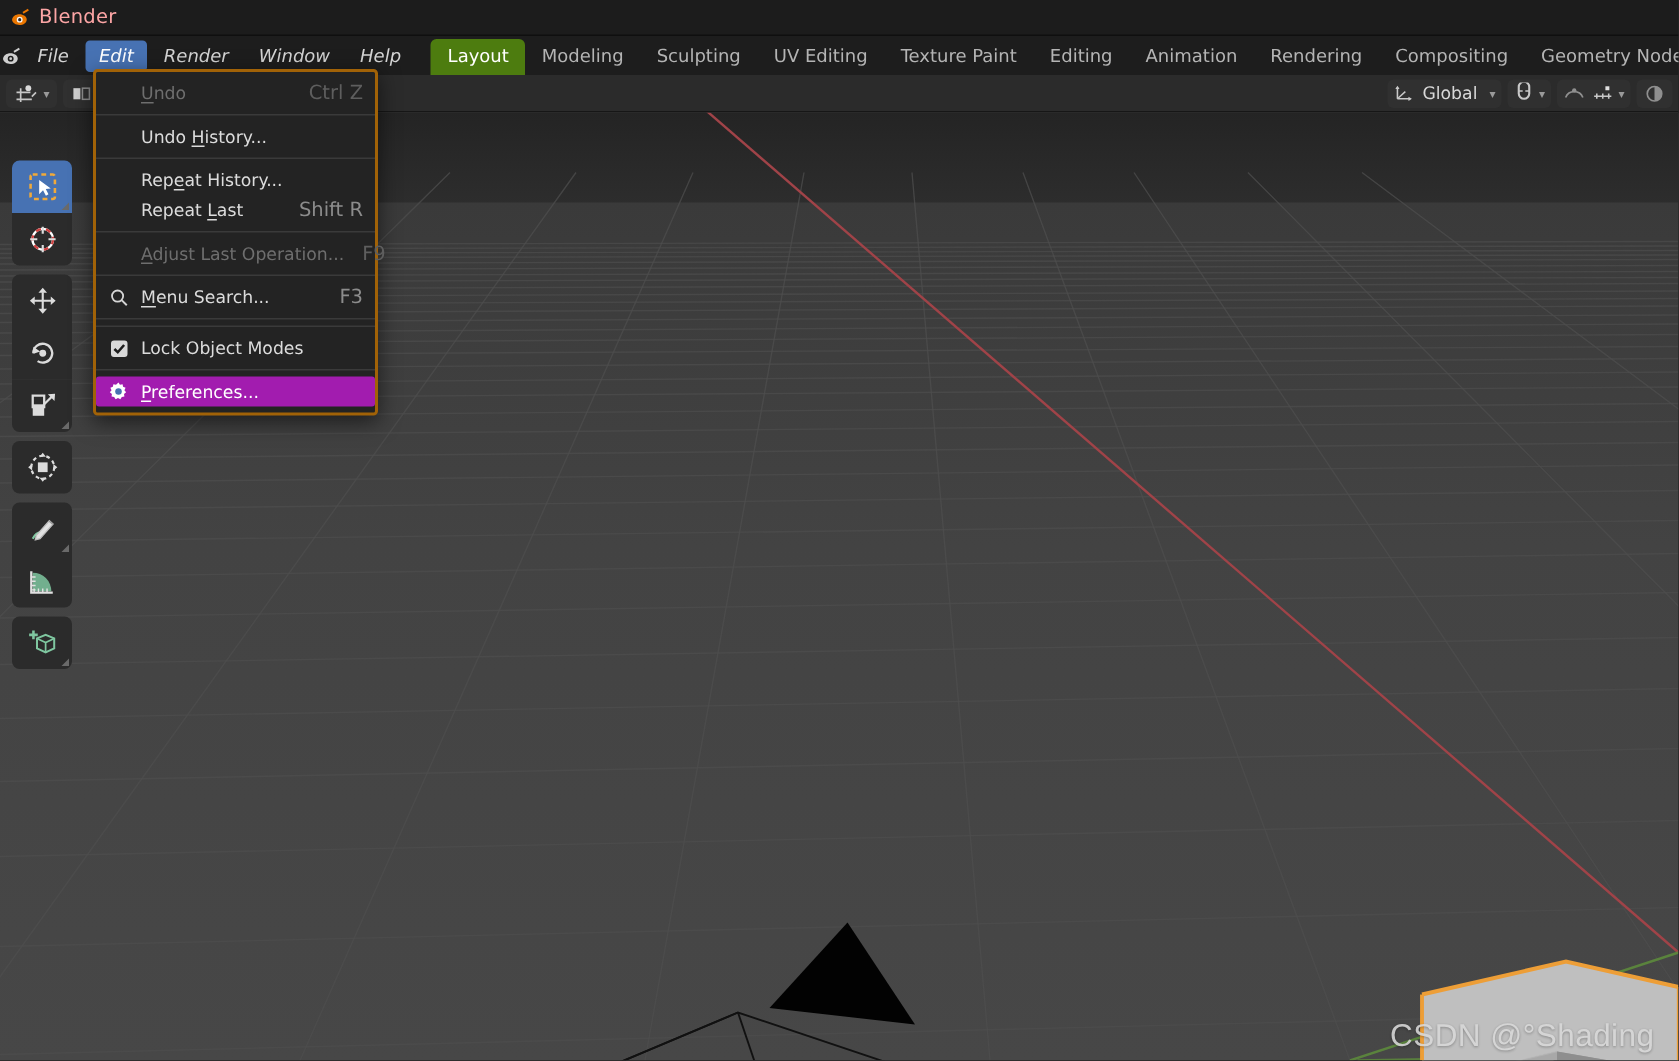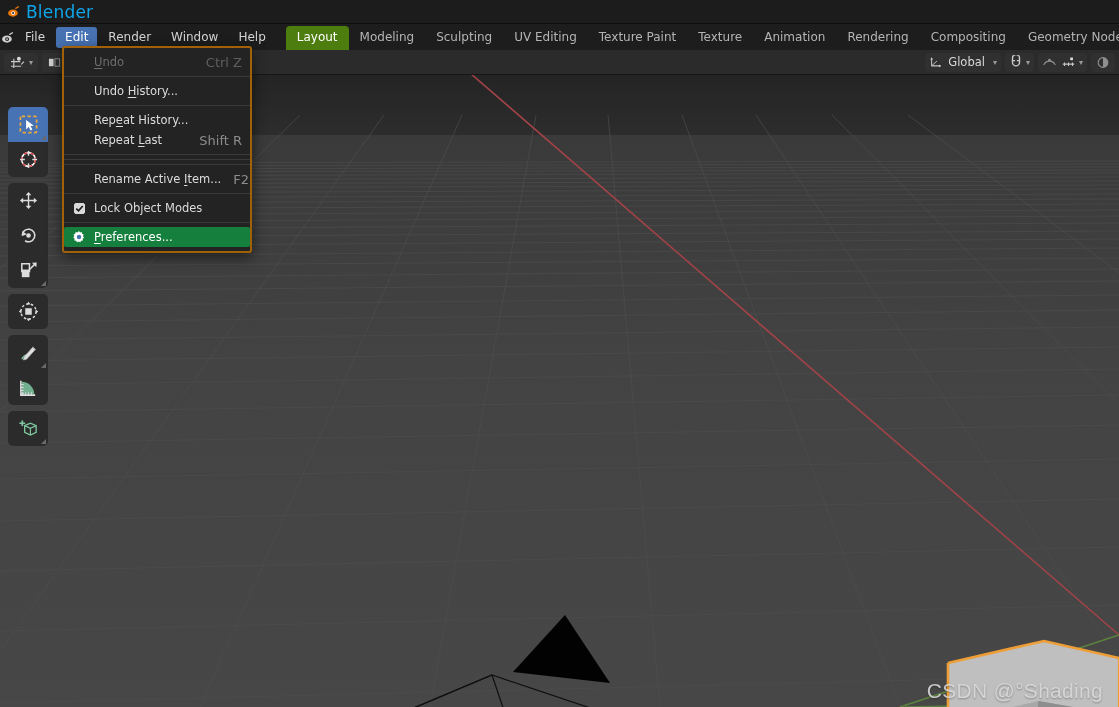--- a/index.html
+++ b/index.html
@@ -11,29 +11,29 @@
   }
   #app { position: relative; width: 1119px; height: 707px; }
 
   
   .titlebar {
     position: absolute; left: 0; top: 0; width: 1119px; height: 24px;
     background: #1c1c1c; display: flex; align-items: center;
     border-bottom: 1px solid #0f0f0f;
   }
   .titlebar .logo { width: 26px; display: flex; justify-content: center; align-items: center; }
-  .titlebar .apptitle { color: #0ea5e9; font-size: 17px; letter-spacing: .2px; text-align: center; }
+  .titlebar .apptitle { color: #fca5a5; font-size: 13px; letter-spacing: .2px; text-align: center; }
 
   
   .topbar {
     position: absolute; left: 0; top: 24px; width: 1119px; height: 26px;
     background: #1d1d1d; display: flex; align-items: center;
   }
   .topbar-logo { width: 30px; display: flex; justify-content: center; align-items: center; }
-  .menubar { display: flex; align-items: center; height: 100%; }
+  .menubar { display: flex; align-items: center; height: 100%; font-style: italic; }
   .menu-btn {
     color: #d4d4d4; font-size: 12px; padding: 2px 9px; margin: 0 1px;
     border-radius: 3px; line-height: 17px; cursor: default;
   }
   .menu-btn.active { background: #4772b3; color: #ffffff; }
 
   .wstabs { display: flex; align-items: flex-end; height: 100%; margin-left: 10px; }
   .wstab {
     color: #b4b4b4; font-size: 12px; padding: 4px 11px 5px 11px; line-height: 15px;
     border-radius: 4px 4px 0 0; cursor: default; white-space: nowrap;
@@ -103,21 +103,21 @@
   }
   .mi {
     display: flex; align-items: center; height: 20px;
     padding: 0 8px 0 0; cursor: default; position: relative;
   }
   .mi .mi-icon { width: 30px; display: flex; justify-content: center; align-items: center; flex: none; }
   .mi .mi-label { color: #dcdcdc; font-size: 11.5px; flex: 1; white-space: nowrap; }
   .mi .mi-short { color: #8c8c8c; font-size: 13px; white-space: nowrap; padding-left: 12px; }
   .mi.dim .mi-label { color: #6e6e6e; }
   .mi.dim .mi-short { color: #5e5e5e; }
-  .mi.sel { background: #15803d; border-radius: 2px; }
+  .mi.sel { background: #a21caf; border-radius: 2px; }
   .mi.sel .mi-label { color: #ffffff; }
   .mi u { text-decoration: underline; text-underline-offset: 2px; }
   .msep { height: 1px; background: #3a3a3a; margin: 4px 0; }
   .chk {
     width: 11px; height: 11px; background: #1d1d1d; border: 1px solid #5a5a5a;
     border-radius: 2px; display: flex; align-items: center; justify-content: center;
   }
   .chk.on { background: #d9d9d9; border-color: #d9d9d9; }
 
   
@@ -163,21 +163,21 @@
       <div class="menu-btn">Window</div>
       <div class="menu-btn">Help</div>
     </div>
 
     <div class="wstabs">
       <div class="wstab active">Layout</div>
       <div class="wstab">Modeling</div>
       <div class="wstab">Sculpting</div>
       <div class="wstab">UV Editing</div>
       <div class="wstab">Texture Paint</div>
-      <div class="wstab">Texture</div>
+      <div class="wstab">Editing</div>
       <div class="wstab">Animation</div>
       <div class="wstab">Rendering</div>
       <div class="wstab">Compositing</div>
       <div class="wstab">Geometry Nodes</div>
 
     </div>
   </div>
 
   <div class="vpheader">
     <div class="hdr-btn">
@@ -451,31 +451,41 @@
     </div>
 
     <div class="mi">
       <span class="mi-icon"></span>
       <span class="mi-label">Repeat <u>L</u>ast</span>
       <span class="mi-short">Shift R</span>
     </div>
 
     <div class="msep"></div>
 
-
-    <div class="msep"></div>
-
+    <div class="mi dim">
+      <span class="mi-icon"></span>
+      <span class="mi-label"><u>A</u>djust Last Operation...</span>
+      <span class="mi-short">F9</span>
+    </div>
 
     <div class="msep"></div>
 
     <div class="mi">
-      <span class="mi-icon"></span>
-      <span class="mi-label">Rename Active <u>I</u>tem...</span>
-      <span class="mi-short">F2</span>
-    </div>
+      <span class="mi-icon">
+        <svg width="13" height="13" viewBox="0 0 14 14">
+          <circle cx="5.8" cy="5.8" r="4" fill="none" stroke="#d5d5d5" stroke-width="1.3"></circle>
+          <path d="M8.9 8.9 L12.4 12.4" stroke="#d5d5d5" stroke-width="1.4"></path>
+        </svg>
+      </span>
+      <span class="mi-label"><u>M</u>enu Search...</span>
+      <span class="mi-short">F3</span>
+    </div>
+
+    <div class="msep"></div>
+
 
 
     <div class="msep"></div>
 
     <div class="mi">
       <span class="mi-icon">
         <span class="chk on">
           <svg width="9" height="9" viewBox="0 0 10 10">
             <path d="M1.4 5.2 L3.9 7.6 L8.6 2.2" fill="none" stroke="#1d1d1d" stroke-width="1.9"></path>
           </svg>

